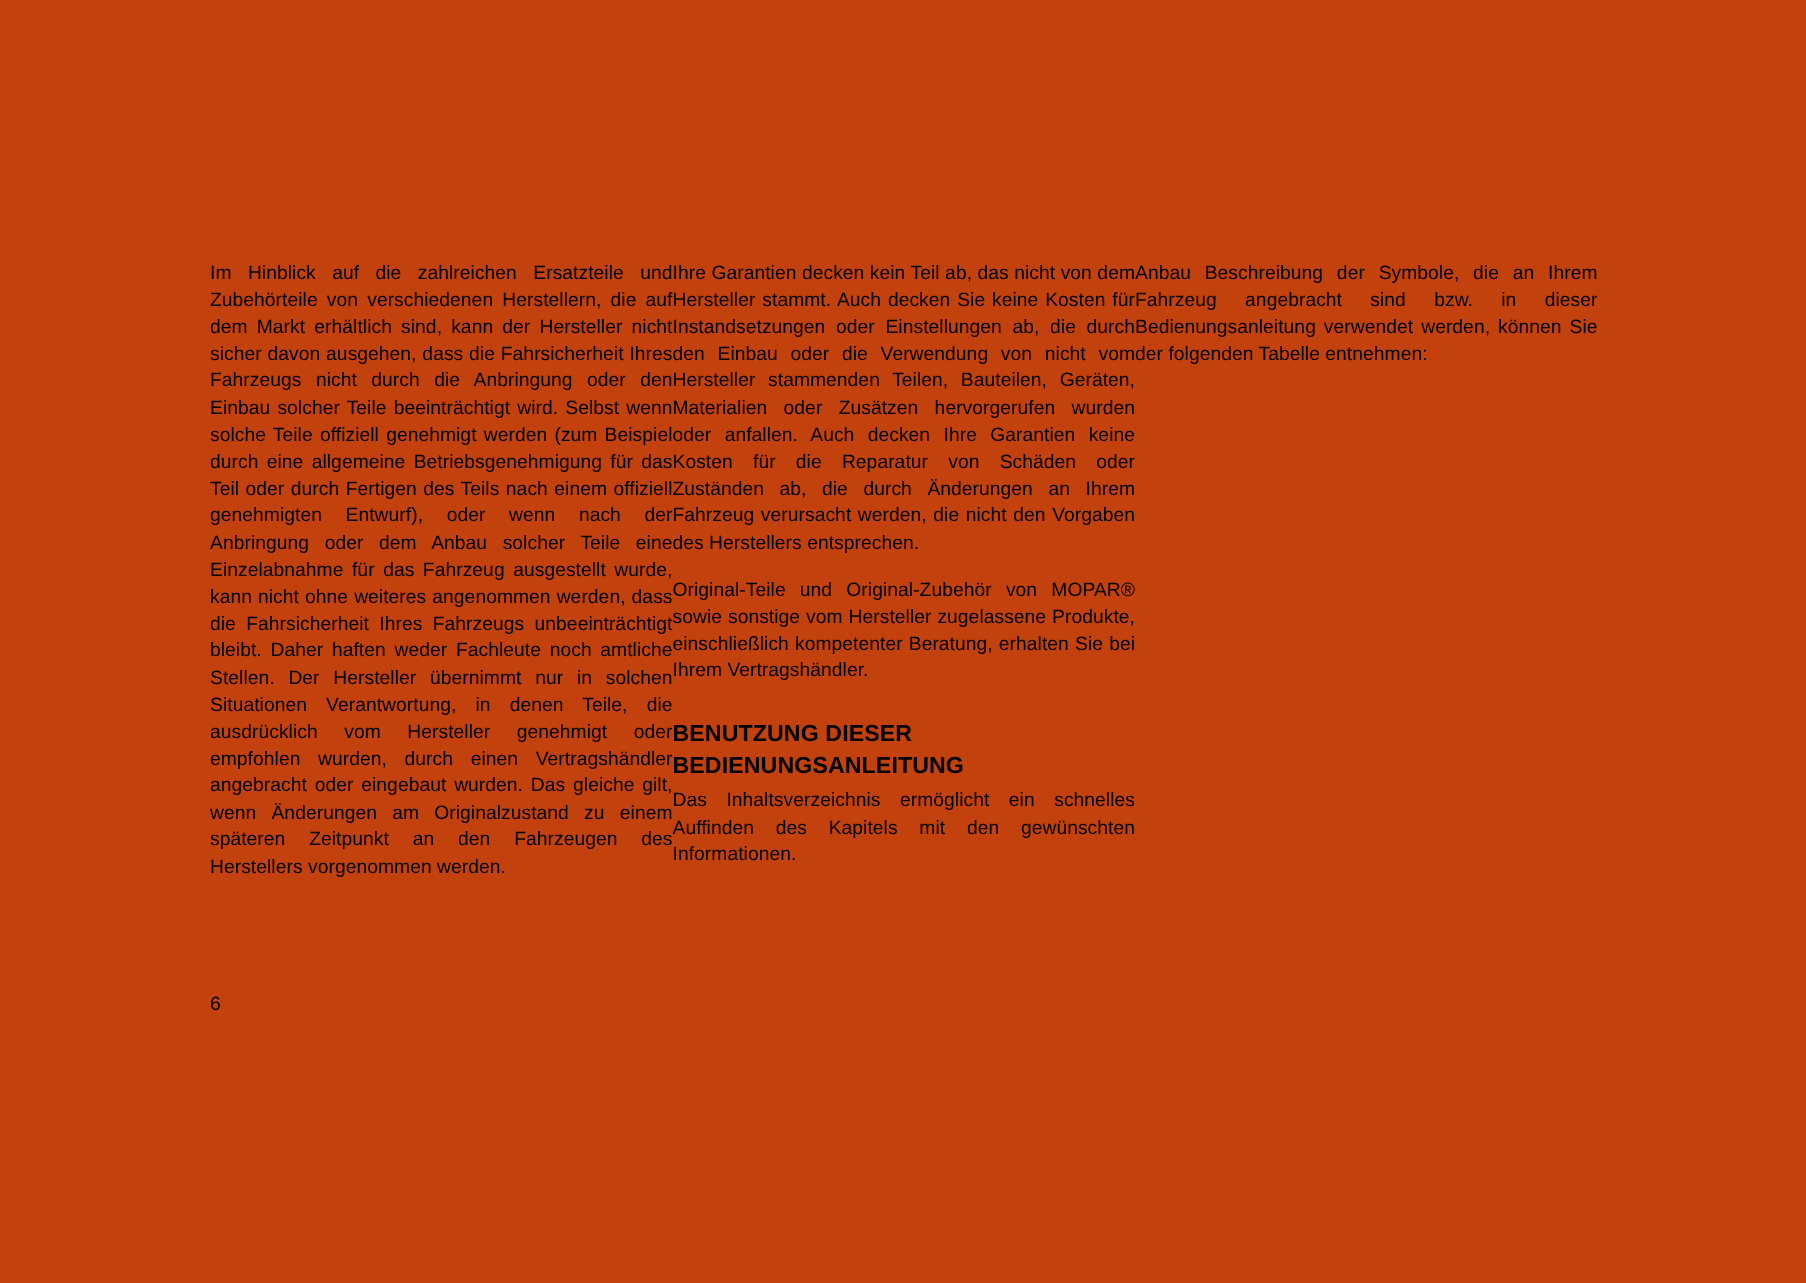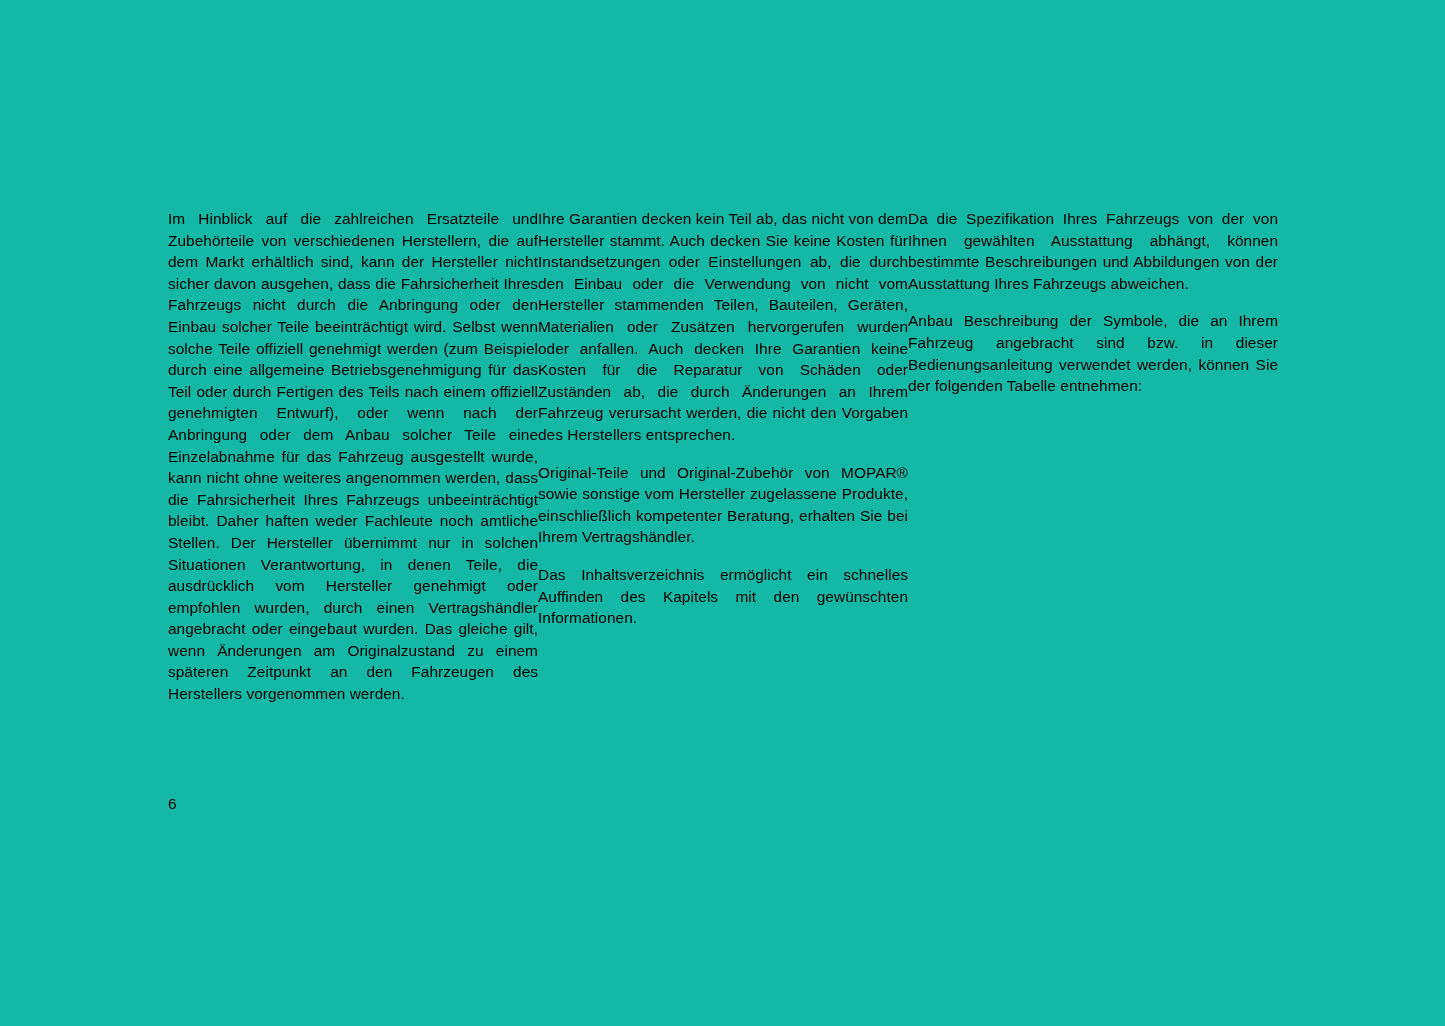--- a/index.html
+++ b/index.html
@@ -14,21 +14,21 @@
     color: #000000;
     position: relative;
     overflow: hidden;
   }
   .page {
     position: absolute;
     left: 0;
     top: 0;
     width: 1445px;
     height: 1026px;
-    background: #14b8a6;
+    background: #c2410c;
   }
   .columns {
     position: absolute;
     left: 168px;
     top: 208px;
     width: 1110px;
     display: flex;
     flex-direction: row;
     justify-content: space-between;
     align-items: flex-start;
@@ -71,25 +71,25 @@
 
   <div class="columns">
 
     <div class="col">
       <p>Im Hinblick auf die zahlreichen Ersatzteile und Zubehörteile von verschiedenen Herstellern, die auf dem Markt erhältlich sind, kann der Hersteller nicht sicher davon ausgehen, dass die Fahrsicherheit Ihres Fahrzeugs nicht durch die Anbringung oder den Einbau solcher Teile beeinträchtigt wird. Selbst wenn solche Teile offiziell genehmigt werden (zum Beispiel durch eine allgemeine Betriebsgenehmigung für das Teil oder durch Fertigen des Teils nach einem offiziell genehmigten Entwurf), oder wenn nach der Anbringung oder dem Anbau solcher Teile eine Einzelabnahme für das Fahrzeug ausgestellt wurde, kann nicht ohne weiteres angenommen werden, dass die Fahrsicherheit Ihres Fahrzeugs unbeeinträchtigt bleibt. Daher haften weder Fachleute noch amtliche Stellen. Der Hersteller übernimmt nur in solchen Situationen Verantwortung, in denen Teile, die ausdrücklich vom Hersteller genehmigt oder empfohlen wurden, durch einen Vertragshändler angebracht oder eingebaut wurden. Das gleiche gilt, wenn Änderungen am Originalzustand zu einem späteren Zeitpunkt an den Fahrzeugen des Herstellers vorgenommen werden.</p>
     </div>
 
     <div class="col">
       <p>Ihre Garantien decken kein Teil ab, das nicht von dem Hersteller stammt. Auch decken Sie keine Kosten für Instandsetzungen oder Einstellungen ab, die durch den Einbau oder die Verwendung von nicht vom Hersteller stammenden Teilen, Bauteilen, Geräten, Materialien oder Zusätzen hervorgerufen wurden oder anfallen. Auch decken Ihre Garantien keine Kosten für die Reparatur von Schäden oder Zuständen ab, die durch Änderungen an Ihrem Fahrzeug verursacht werden, die nicht den Vorgaben des Herstellers entsprechen.</p>
       <p>Original-Teile und Original-Zubehör von MOPAR® sowie sonstige vom Hersteller zugelassene Produkte, einschließlich kompetenter Beratung, erhalten Sie bei Ihrem Vertragshändler.</p>
+      <h2 class="section-heading">BENUTZUNG DIESER BEDIENUNGSANLEITUNG</h2>
       <p>Das Inhaltsverzeichnis ermöglicht ein schnelles Auffinden des Kapitels mit den gewünschten Informationen.</p>
     </div>
 
     <div class="col">
-      <p>Da die Spezifikation Ihres Fahrzeugs von der von Ihnen gewählten Ausstattung abhängt, können bestimmte Beschreibungen und Abbildungen von der Ausstattung Ihres Fahrzeugs abweichen.</p>
       <p>Anbau Beschreibung der Symbole, die an Ihrem Fahrzeug angebracht sind bzw. in dieser Bedienungsanleitung verwendet werden, können Sie der folgenden Tabelle entnehmen:</p>
     </div>
 
   </div>
 
   <div class="page-number">6</div>
 
 </div>
 
 </body></html>

